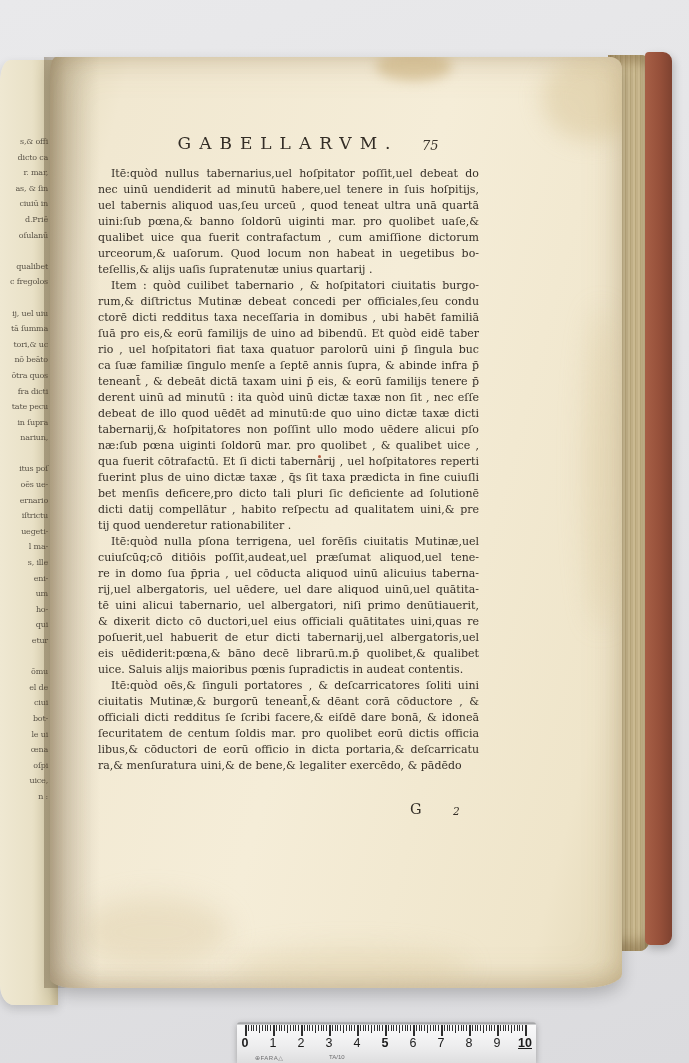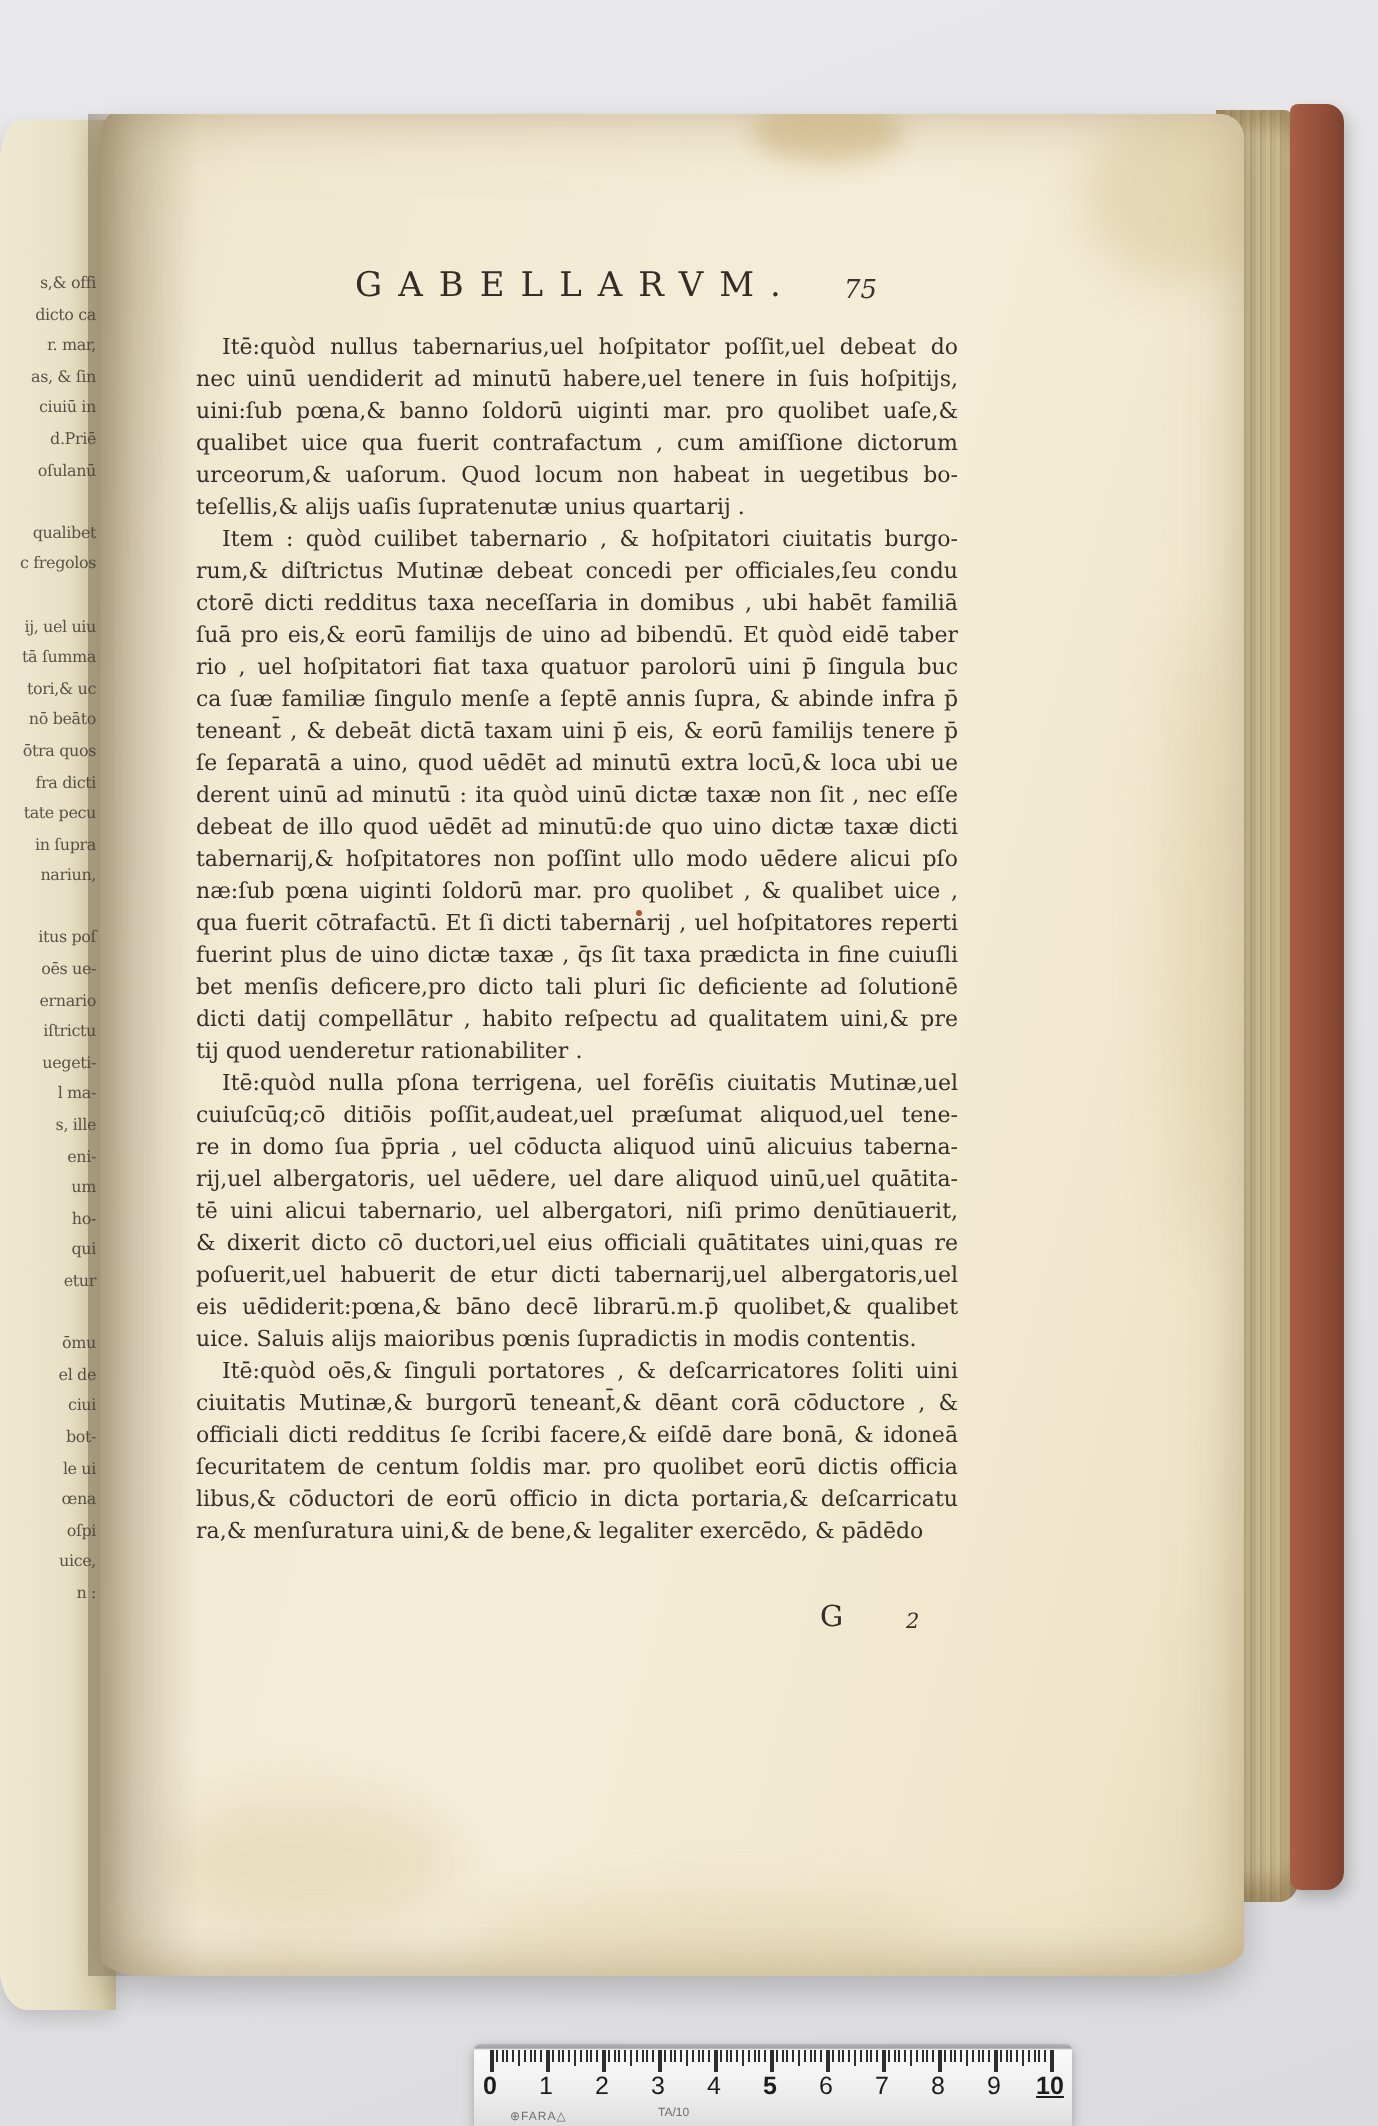--- a/index.html
+++ b/index.html
@@ -165,50 +165,50 @@
     <div class="stain s4"></div>
     <div class="stain s5"></div>
     <div class="fly-speck"></div>
 
     <div class="running-header">GABELLARVM.</div>
     <div class="page-number">75</div>
 
     <div class="text-block" id="text-block">
         <div class="line first">Itē:quòd nullus tabernarius,uel hoſpitator poſſit,uel debeat do</div>
         <div class="line">nec uinū uendiderit ad minutū habere,uel tenere in ſuis hoſpitijs,</div>
+        <div class="line">uel tabernis aliquod uas,ſeu urceū , quod teneat ultra unā quartā</div>
         <div class="line">uini:ſub pœna,&amp; banno ſoldorū uiginti mar. pro quolibet uaſe,&amp;</div>
         <div class="line">qualibet uice qua fuerit contrafactum , cum amiſſione dictorum</div>
         <div class="line">urceorum,&amp; uaſorum. Quod locum non habeat in uegetibus bo-</div>
         <div class="line plast">teſellis,&amp; alijs uaſis ſupratenutæ unius quartarij .</div>
         <div class="line first">Item : quòd cuilibet tabernario , &amp; hoſpitatori ciuitatis burgo-</div>
         <div class="line">rum,&amp; diſtrictus Mutinæ debeat concedi per officiales,ſeu condu</div>
         <div class="line">ctorē dicti redditus taxa neceſſaria in domibus , ubi habēt familiā</div>
         <div class="line">ſuā pro eis,&amp; eorū familijs de uino ad bibendū. Et quòd eidē taber</div>
         <div class="line">rio , uel hoſpitatori fiat taxa quatuor parolorū uini p̄ ſingula buc</div>
         <div class="line">ca ſuæ familiæ ſingulo menſe a ſeptē annis ſupra, &amp; abinde infra p̄</div>
         <div class="line">teneant̄ , &amp; debeāt dictā taxam uini p̄ eis, &amp; eorū familijs tenere p̄</div>
-        <div class="line">ſe ſeparatā a uino, quod uēdēt ad minutū extra locū,&amp; loca ubi ue</div>
         <div class="line">derent uinū ad minutū : ita quòd uinū dictæ taxæ non ſit , nec eſſe</div>
         <div class="line">debeat de illo quod uēdēt ad minutū:de quo uino dictæ taxæ dicti</div>
         <div class="line">tabernarij,&amp; hoſpitatores non poſſint ullo modo uēdere alicui pſo</div>
         <div class="line">næ:ſub pœna uiginti ſoldorū mar. pro quolibet , &amp; qualibet uice ,</div>
         <div class="line">qua fuerit cōtrafactū. Et ſi dicti tabernarij , uel hoſpitatores reperti</div>
         <div class="line">fuerint plus de uino dictæ taxæ , q̄s ſit taxa prædicta in fine cuiuſli</div>
         <div class="line">bet menſis deficere,pro dicto tali pluri ſic deficiente ad ſolutionē</div>
         <div class="line">dicti datij compellātur , habito reſpectu ad qualitatem uini,&amp; pre</div>
         <div class="line plast">tij quod uenderetur rationabiliter .</div>
         <div class="line first">Itē:quòd nulla pſona terrigena, uel forēſis ciuitatis Mutinæ,uel</div>
         <div class="line">cuiuſcūq;cō ditiōis poſſit,audeat,uel præſumat aliquod,uel tene-</div>
         <div class="line">re in domo ſua p̄pria , uel cōducta aliquod uinū alicuius taberna-</div>
         <div class="line">rij,uel albergatoris, uel uēdere, uel dare aliquod uinū,uel quātita-</div>
         <div class="line">tē uini alicui tabernario, uel albergatori, niſi primo denūtiauerit,</div>
         <div class="line">&amp; dixerit dicto cō ductori,uel eius officiali quātitates uini,quas re</div>
         <div class="line">poſuerit,uel habuerit de etur dicti tabernarij,uel albergatoris,uel</div>
         <div class="line">eis uēdiderit:pœna,&amp; bāno decē librarū.m.p̄ quolibet,&amp; qualibet</div>
-        <div class="line plast">uice. Saluis alijs maioribus pœnis ſupradictis in modis contentis.</div>
+        <div class="line plast">uice. Saluis alijs maioribus pœnis ſupradictis in audeat contentis.</div>
         <div class="line first">Itē:quòd oēs,&amp; ſinguli portatores , &amp; deſcarricatores ſoliti uini</div>
         <div class="line">ciuitatis Mutinæ,&amp; burgorū teneant̄,&amp; dēant corā cōductore , &amp;</div>
         <div class="line">officiali dicti redditus ſe ſcribi facere,&amp; eiſdē dare bonā, &amp; idoneā</div>
         <div class="line">ſecuritatem de centum ſoldis mar. pro quolibet eorū dictis officia</div>
         <div class="line">libus,&amp; cōductori de eorū officio in dicta portaria,&amp; deſcarricatu</div>
         <div class="line plast">ra,&amp; menſuratura uini,&amp; de bene,&amp; legaliter exercēdo, &amp; pādēdo</div>
       </div>
 
     <div class="signature">
       <span class="sig-letter">G</span>

